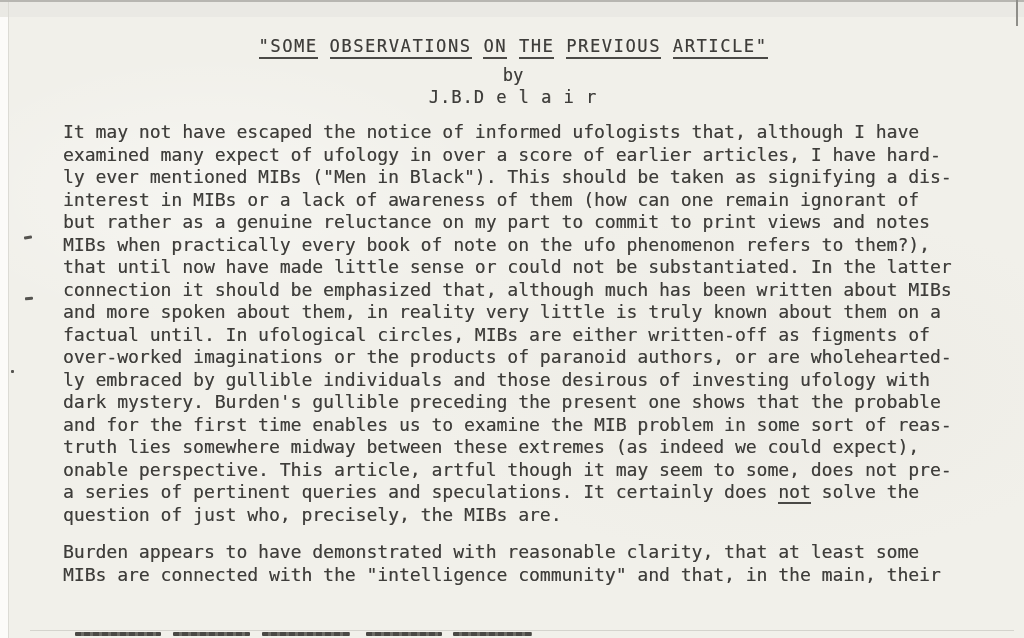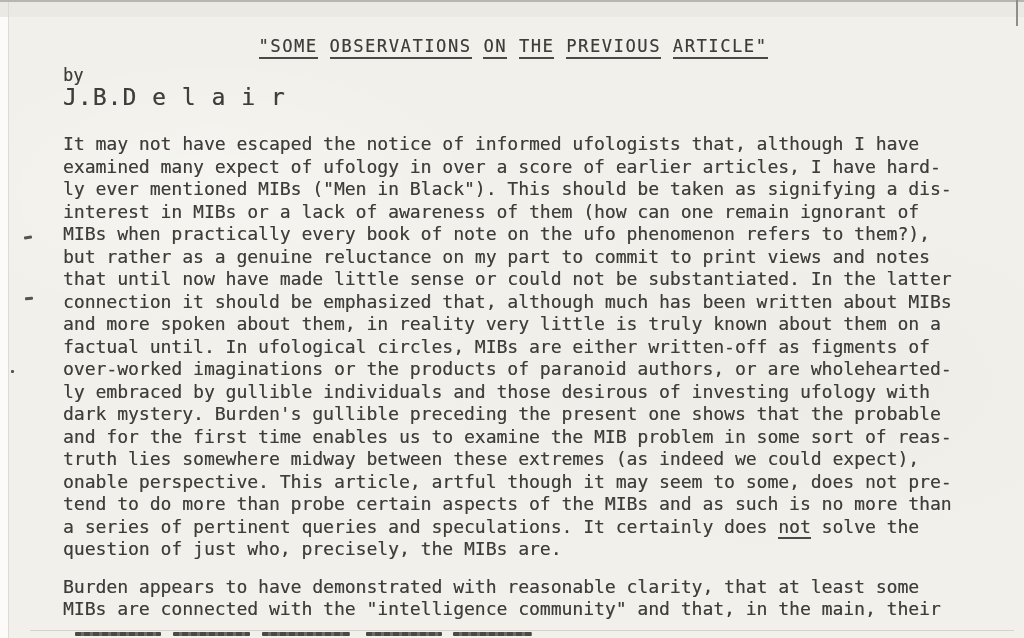--- a/index.html
+++ b/index.html
@@ -51,32 +51,32 @@
     letter-spacing: 1.6px;
     line-height: 20px;
     margin-bottom: 9px;
     white-space: pre;
   }
   .tword {
     border-bottom: 2px solid #4a4946;
     padding-bottom: 1px;
   }
   .byline {
-    text-align: left;
+    text-align: center;
     font-size: 17px;
     line-height: 21px;
   }
   .author {
-    text-align: left;
-    font-size: 23px;
+    text-align: center;
+    font-size: 17px;
     letter-spacing: 1px;
     line-height: 22px;
   }
   .body-text {
-    margin-top: 25px;
+    margin-top: 13px;
     font-size: 18px;
   }
   .par { margin: 0 0 15px 0; }
   .line {
     white-space: pre;
     line-height: 22.5px;
     height: 22.5px;
   }
   .u {
     border-bottom: 2px solid #4a4946;
@@ -119,33 +119,32 @@
   <div class="content">
     <div class="doc-title"><span class="tword">"SOME</span> <span class="tword">OBSERVATIONS</span> <span class="tword">ON</span> <span class="tword">THE</span> <span class="tword">PREVIOUS</span> <span class="tword">ARTICLE"</span></div>
     <div class="byline">by</div>
     <div class="author">J.B.D e l a i r</div>
     <div class="body-text">
         <div class="par">
           <div class="line"><span>It may not have escaped the notice of informed ufologists that, although I have</span></div>
           <div class="line"><span>examined many expect of ufology in over a score of earlier articles, I have hard-</span></div>
           <div class="line"><span>ly ever mentioned MIBs ("Men in Black"). This should be taken as signifying a dis-</span></div>
           <div class="line"><span>interest in MIBs or a lack of awareness of them (how can one remain ignorant of</span></div>
+          <div class="line"><span>but rather as a genuine reluctance on my part to commit to print views and notes</span></div>
           <div class="line"><span>MIBs when practically every book of note on the ufo phenomenon refers to them?),</span></div>
-          <div class="line"><span>but rather as a genuine reluctance on my part to commit to print views and notes</span></div>
           <div class="line"><span>that until now have made little sense or could not be substantiated. In the latter</span></div>
           <div class="line"><span>connection it should be emphasized that, although much has been written about MIBs</span></div>
           <div class="line"><span>and more spoken about them, in reality very little is truly known about them on a</span></div>
           <div class="line"><span>factual until. In ufological circles, MIBs are either written-off as figments of</span></div>
           <div class="line"><span>over-worked imaginations or the products of paranoid authors, or are wholehearted-</span></div>
           <div class="line"><span>ly embraced by gullible individuals and those desirous of investing ufology with</span></div>
           <div class="line"><span>dark mystery. Burden's gullible preceding the present one shows that the probable</span></div>
           <div class="line"><span>and for the first time enables us to examine the MIB problem in some sort of reas-</span></div>
           <div class="line"><span>truth lies somewhere midway between these extremes (as indeed we could expect),</span></div>
           <div class="line"><span>onable perspective. This article, artful though it may seem to some, does not pre-</span></div>
-          <div class="line"><span>tend to do more than probe certain aspects of the MIBs and as such is no more than</span></div>
           <div class="line"><span>a series of pertinent queries and speculations. It certainly does </span><span class="u">not</span><span> solve the</span></div>
           <div class="line"><span>question of just who, precisely, the MIBs are.</span></div>
         </div>
         <div class="par">
           <div class="line"><span>Burden appears to have demonstrated with reasonable clarity, that at least some</span></div>
           <div class="line"><span>MIBs are connected with the "intelligence community" and that, in the main, their</span></div>
         </div>
       </div>
   </div>
 

